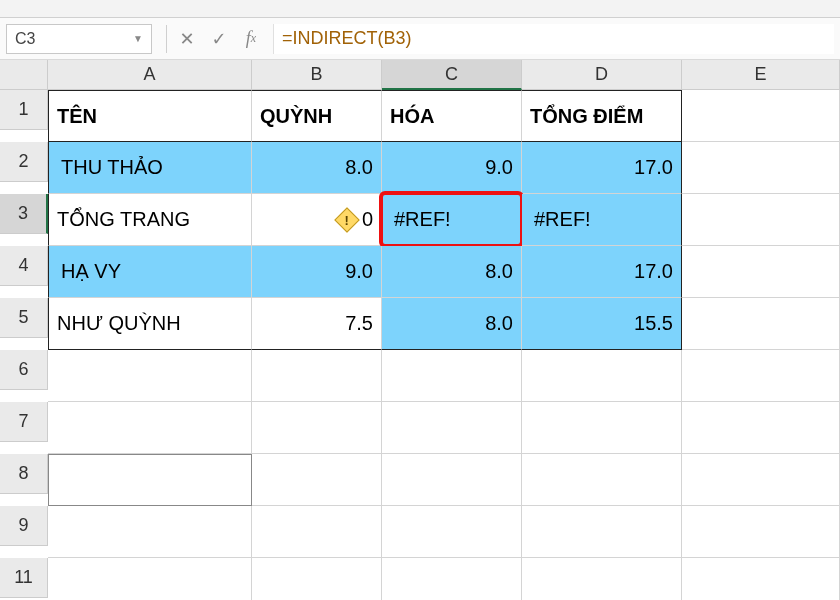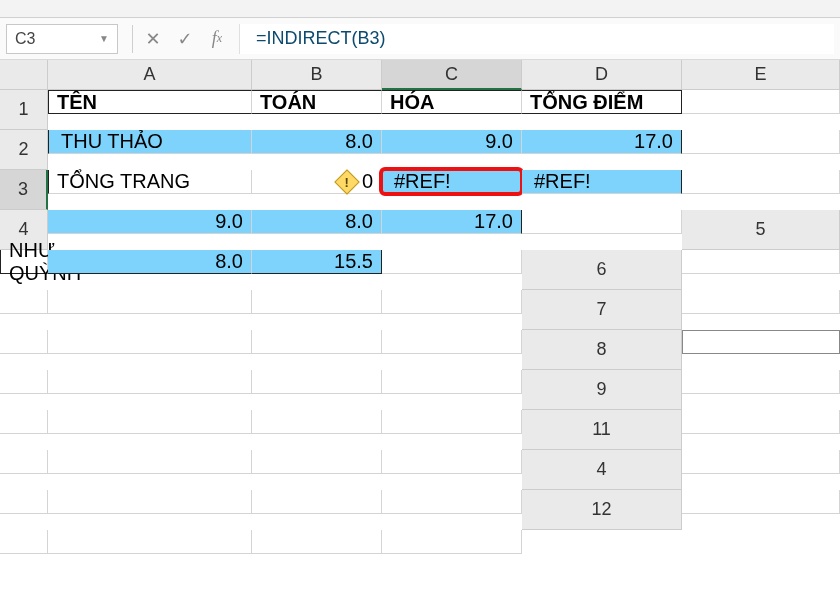--- a/index.html
+++ b/index.html
@@ -18,21 +18,21 @@
   }
   .formula-bar {
     display: flex;
     align-items: center;
     height: 42px;
     background: #fafafa;
     border-bottom: 1px solid #d9d9d9;
     padding: 0 6px;
   }
   .name-box {
-    width: 112px;
+    width: 146px;
     height: 30px;
     border: 1px solid #c8c8c8;
     background: #fff;
     display: flex;
     align-items: center;
     justify-content: space-between;
     padding: 0 8px;
     font-size: 16px;
     color: #444;
     margin-right: 10px;
@@ -47,23 +47,23 @@
     height: 30px;
     display: flex;
     align-items: center;
     justify-content: center;
     color: #888;
     font-size: 18px;
   }
   .formula-input {
     flex: 1;
     height: 30px;
-    padding: 0 16px;
-    font-size: 18px;
-    color: #0c4a6e;
+    padding: 0 8px;
+    font-size: 18px;
+    color: #a16207;
     display: flex;
     align-items: center;
     background: #fff;
     border-left: 1px solid #e0e0e0;
     margin-left: 6px;
   }
   .grid-wrap {
     display: grid;
     grid-template-columns: 48px 204px 130px 140px 160px 158px;
   }
@@ -95,21 +95,21 @@
     justify-content: center;
     font-size: 18px;
     color: #333;
     height: 40px;
     cursor: pointer;
   }
   .rowh.sel { background:#d6d6d6; border-right:2px solid #217346; }
   .cell {
     border-right: 1px solid #d4d4d4;
     border-bottom: 1px solid #d4d4d4;
-    height: 24px;
+    height: 52px;
     display: flex;
     align-items: center;
     padding: 0 8px;
     font-size: 20px;
     background: #fff;
     position: relative;
   }
   .cell.border-b { border-bottom: 1px solid #222; }
   .cell.border-r { border-right: 1px solid #222; }
   .cell.border-l { border-left: 1px solid #222; }
@@ -163,21 +163,21 @@
 <div class="grid-wrap">
   <div class="corner"></div>
   <div class="colh">A</div>
   <div class="colh">B</div>
   <div class="colh sel">C</div>
   <div class="colh">D</div>
   <div class="colh">E</div>
 
   <div class="rowh">1</div>
   <div class="cell hdr border-t border-l border-b">TÊN</div>
-  <div class="cell hdr border-t border-b">TOÁN</div>
+  <div class="cell hdr border-t border-b">QUỲNH</div>
   <div class="cell hdr border-t border-b">HÓA</div>
   <div class="cell hdr border-t border-b border-r">TỔNG ĐIỂM</div>
   <div class="cell" style="border-bottom:1px solid #d4d4d4;"></div>
 
   <div class="rowh">2</div>
   <div class="cell shade border-l">THU THẢO</div>
   <div class="cell shade num">8.0</div>
   <div class="cell shade num">9.0</div>
   <div class="cell shade num border-r">17.0</div>
   <div class="cell"></div>
@@ -191,27 +191,29 @@
     <span>0</span>
   </div>
   <div class="cell shade ctr" style="position:relative;">
     <span>#REF!</span>
     <div class="red-box"></div>
   </div>
   <div class="cell shade ctr border-r">#REF!</div>
   <div class="cell"></div>
 
   <div class="rowh">4</div>
+  <div class="cell shade border-l">HẠ VY</div>
   <div class="cell shade num">9.0</div>
   <div class="cell shade num">8.0</div>
   <div class="cell shade num border-r">17.0</div>
   <div class="cell"></div>
 
   <div class="rowh">5</div>
   <div class="cell border-l border-b">NHƯ QUỲNH</div>
+  <div class="cell num border-b">7.5</div>
   <div class="cell shade num border-b">8.0</div>
   <div class="cell shade num border-b border-r">15.5</div>
   <div class="cell"></div>
 
   <div class="rowh">6</div>
   <div class="cell"></div>
   <div class="cell"></div>
   <div class="cell"></div>
   <div class="cell"></div>
   <div class="cell"></div>

